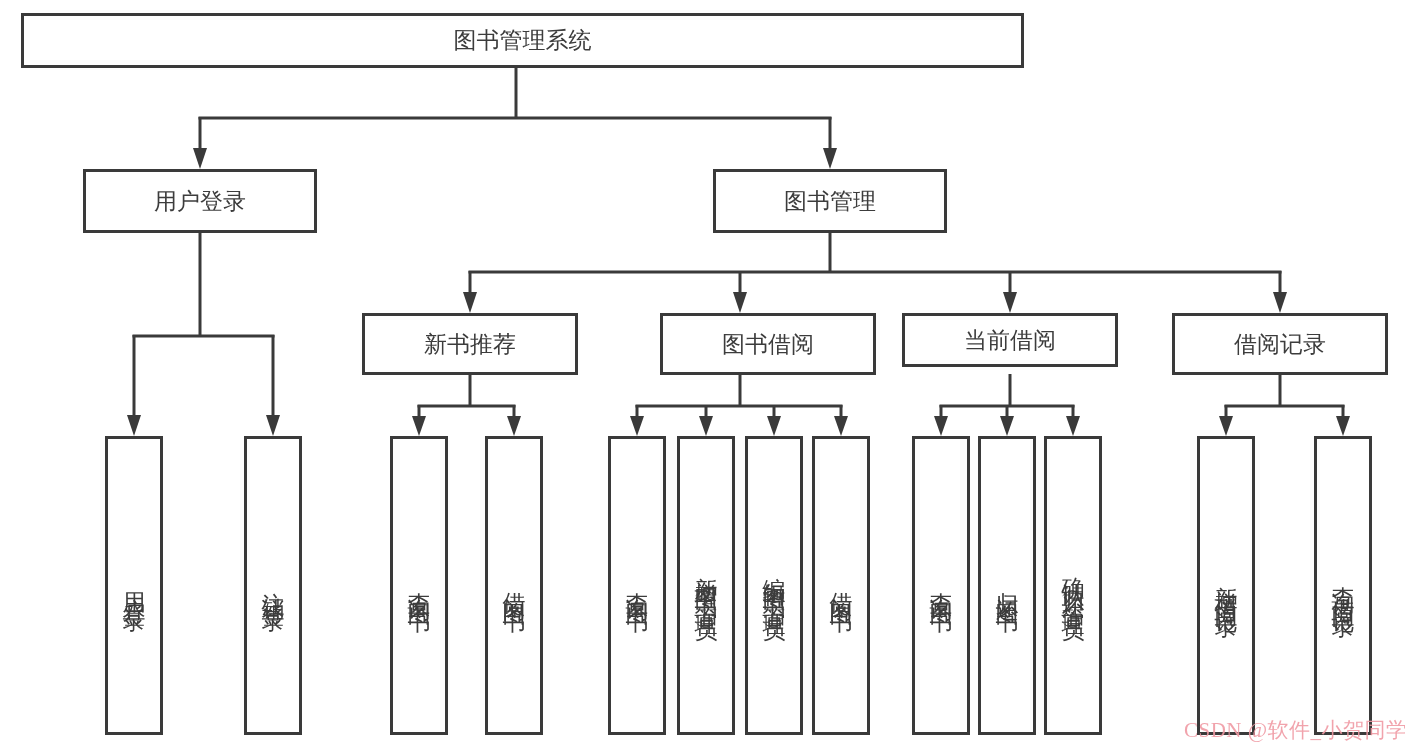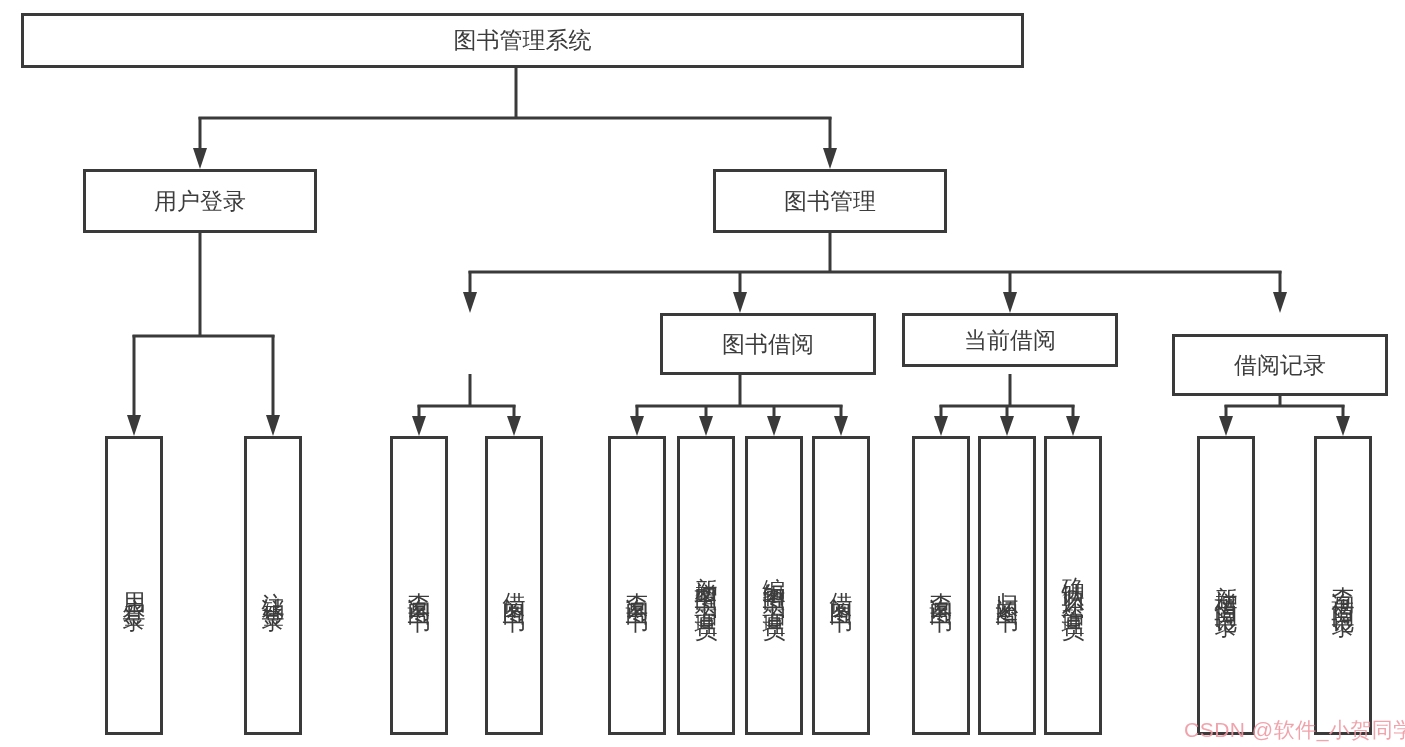--- a/index.html
+++ b/index.html
@@ -7,21 +7,21 @@
     --text: #3c3c3c;
     --watermark: #f09aa4;
     --background: #ffffff;
   }
   html, body { margin: 0; padding: 0; background: var(--background); }
   .stage {
     position: relative;
     width: 1405px;
     height: 747px;
     background: var(--background);
-    font-family: Liberation Sans, sans-serif;
+    font-family: Liberation Serif, serif;
     overflow: hidden;
   }
   .wires {
     position: absolute;
     left: 0; top: 0;
     width: 1405px; height: 747px;
     z-index: 1;
   }
   .wires line { stroke: var(--line); stroke-width: 3; }
   .wires polygon { fill: var(--line); }
@@ -142,27 +142,30 @@
     <span>图书管理系统</span>
   </div>
 
   <div class="box" style="left:83px; top:169px; width:234px; height:64px;">
     <span>用户登录</span>
   </div>
   <div class="box" style="left:713px; top:169px; width:234px; height:64px;">
     <span>图书管理</span>
   </div>
 
+  <div class="box" style="left:362px; top:313px; width:216px; height:62px;">
+    <span>新书推荐</span>
+  </div>
   <div class="box" style="left:632px; top:313px; width:216px; height:62px;margin-left:28px;">
     <span>图书借阅</span>
   </div>
   <div class="box" style="left:902px; top:313px; width:216px; height:54px;">
     <span>当前借阅</span>
   </div>
-  <div class="box" style="left:1172px; top:313px; width:216px; height:62px;margin-top:21px;">
+  <div class="box" style="left:1172px; top:313px; width:216px; height:62px;">
     <span>借阅记录</span>
   </div>
 
   <div class="box leaf" style="left:105px; top:436px; width:58px; height:299px;">
     <span>用户登录</span>
   </div>
   <div class="box leaf" style="left:244px; top:436px; width:58px; height:299px;">
     <span>注销登录</span>
   </div>
 

